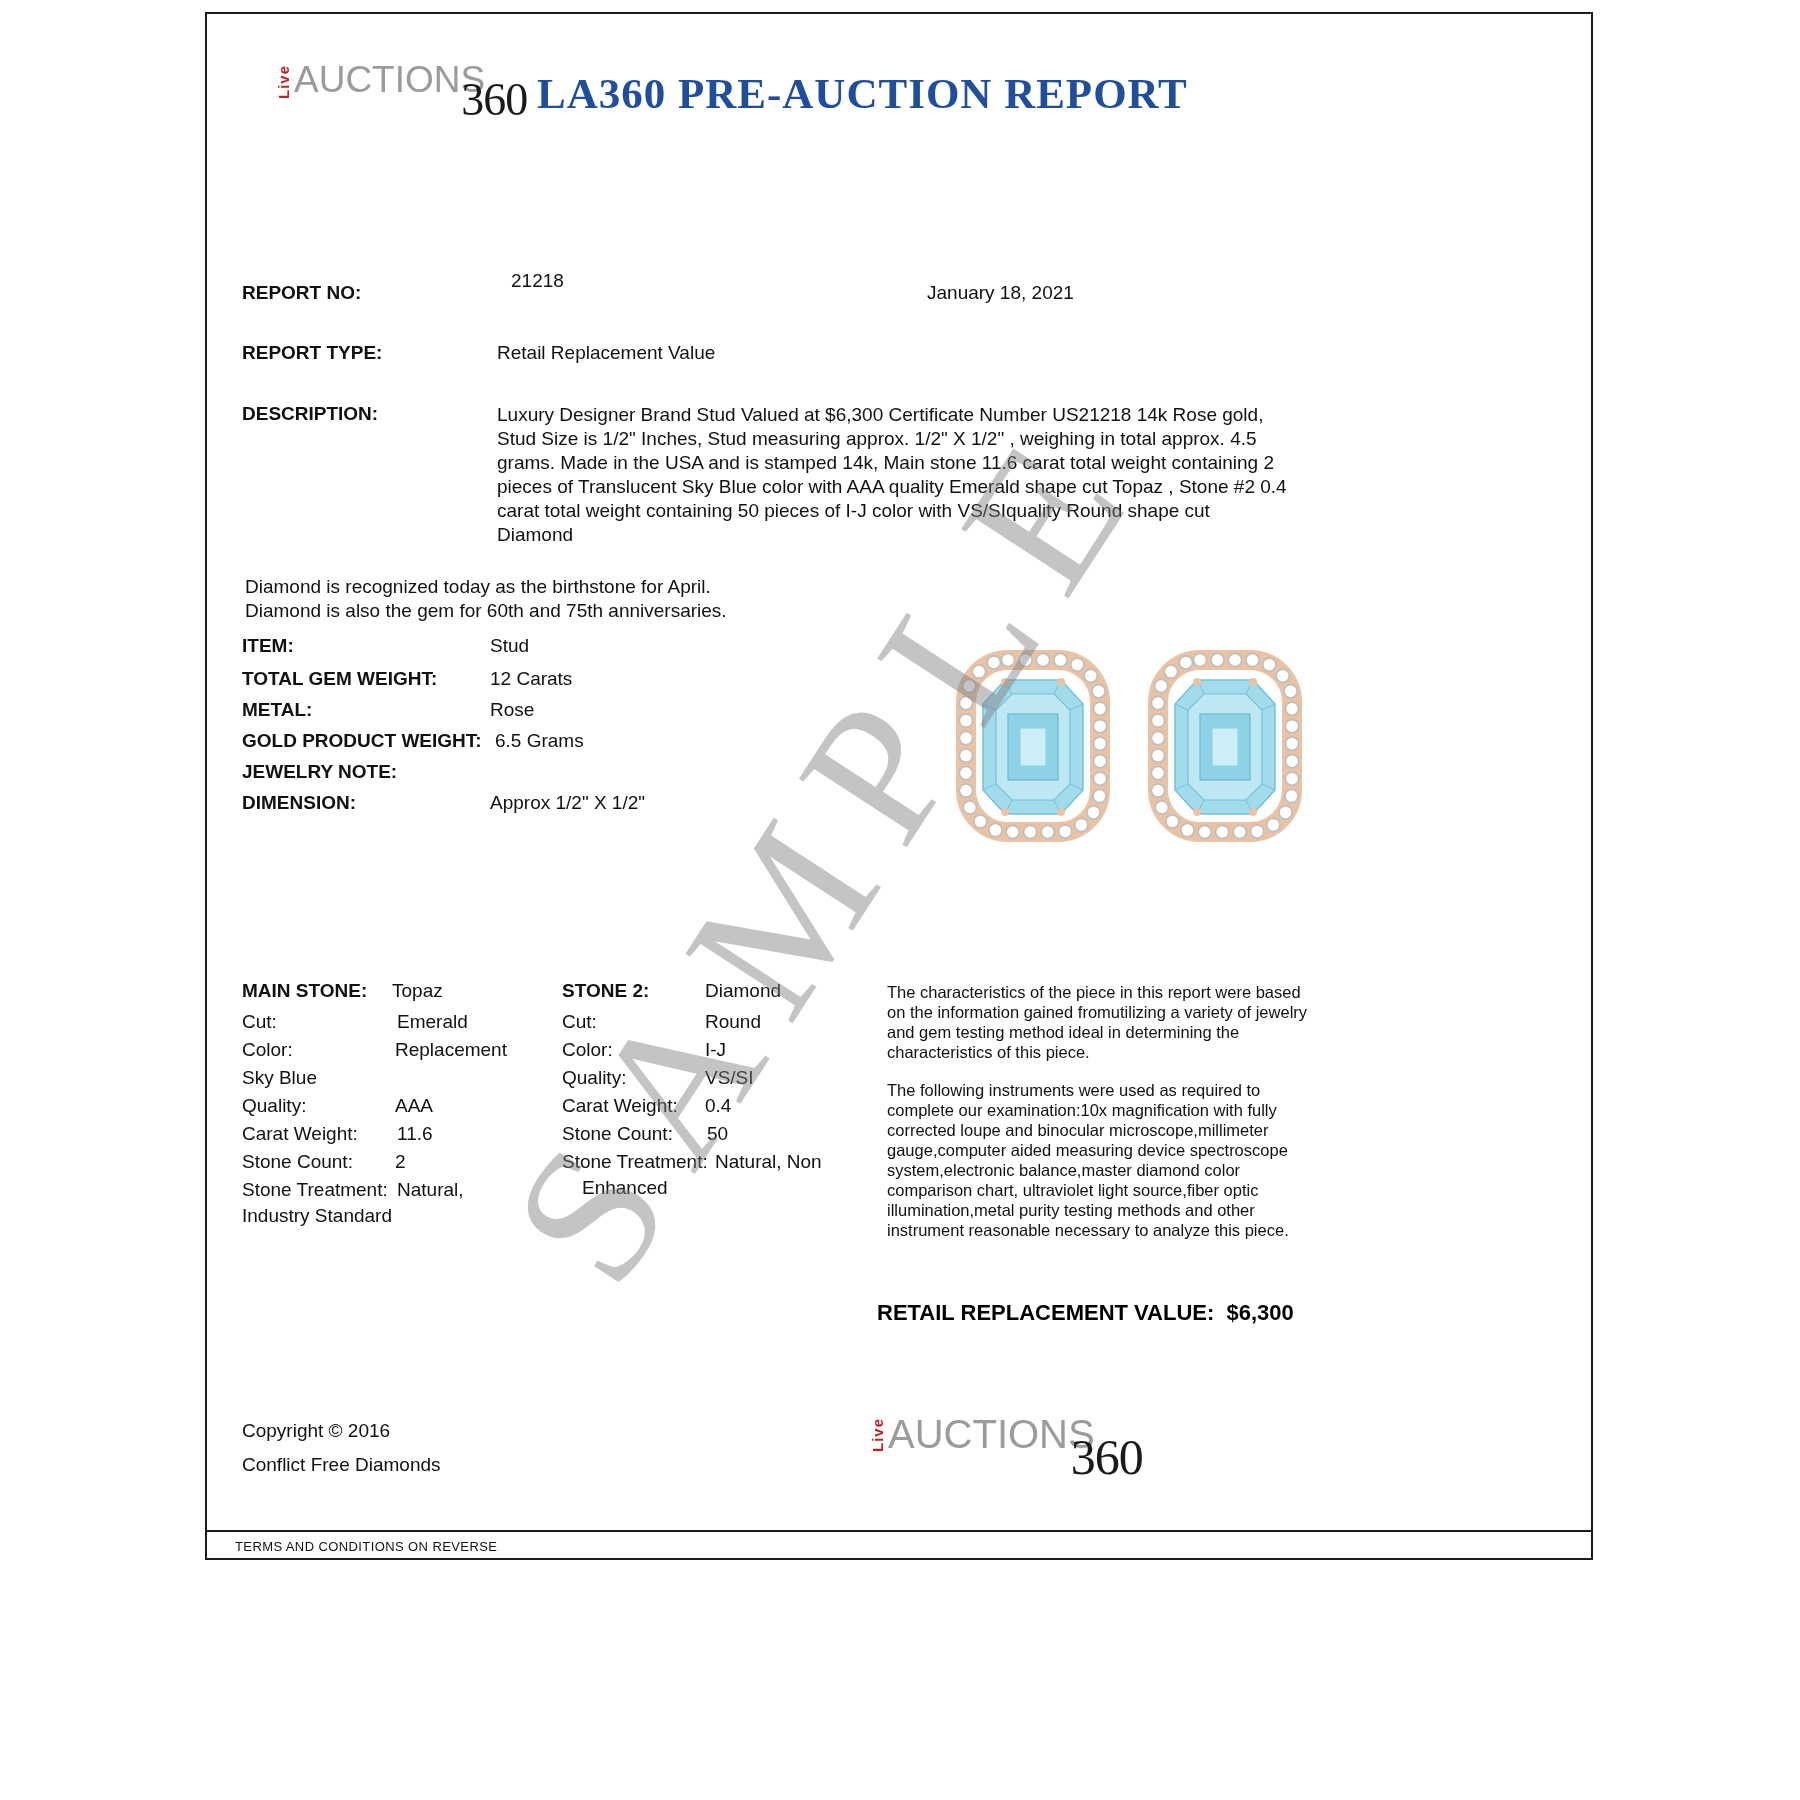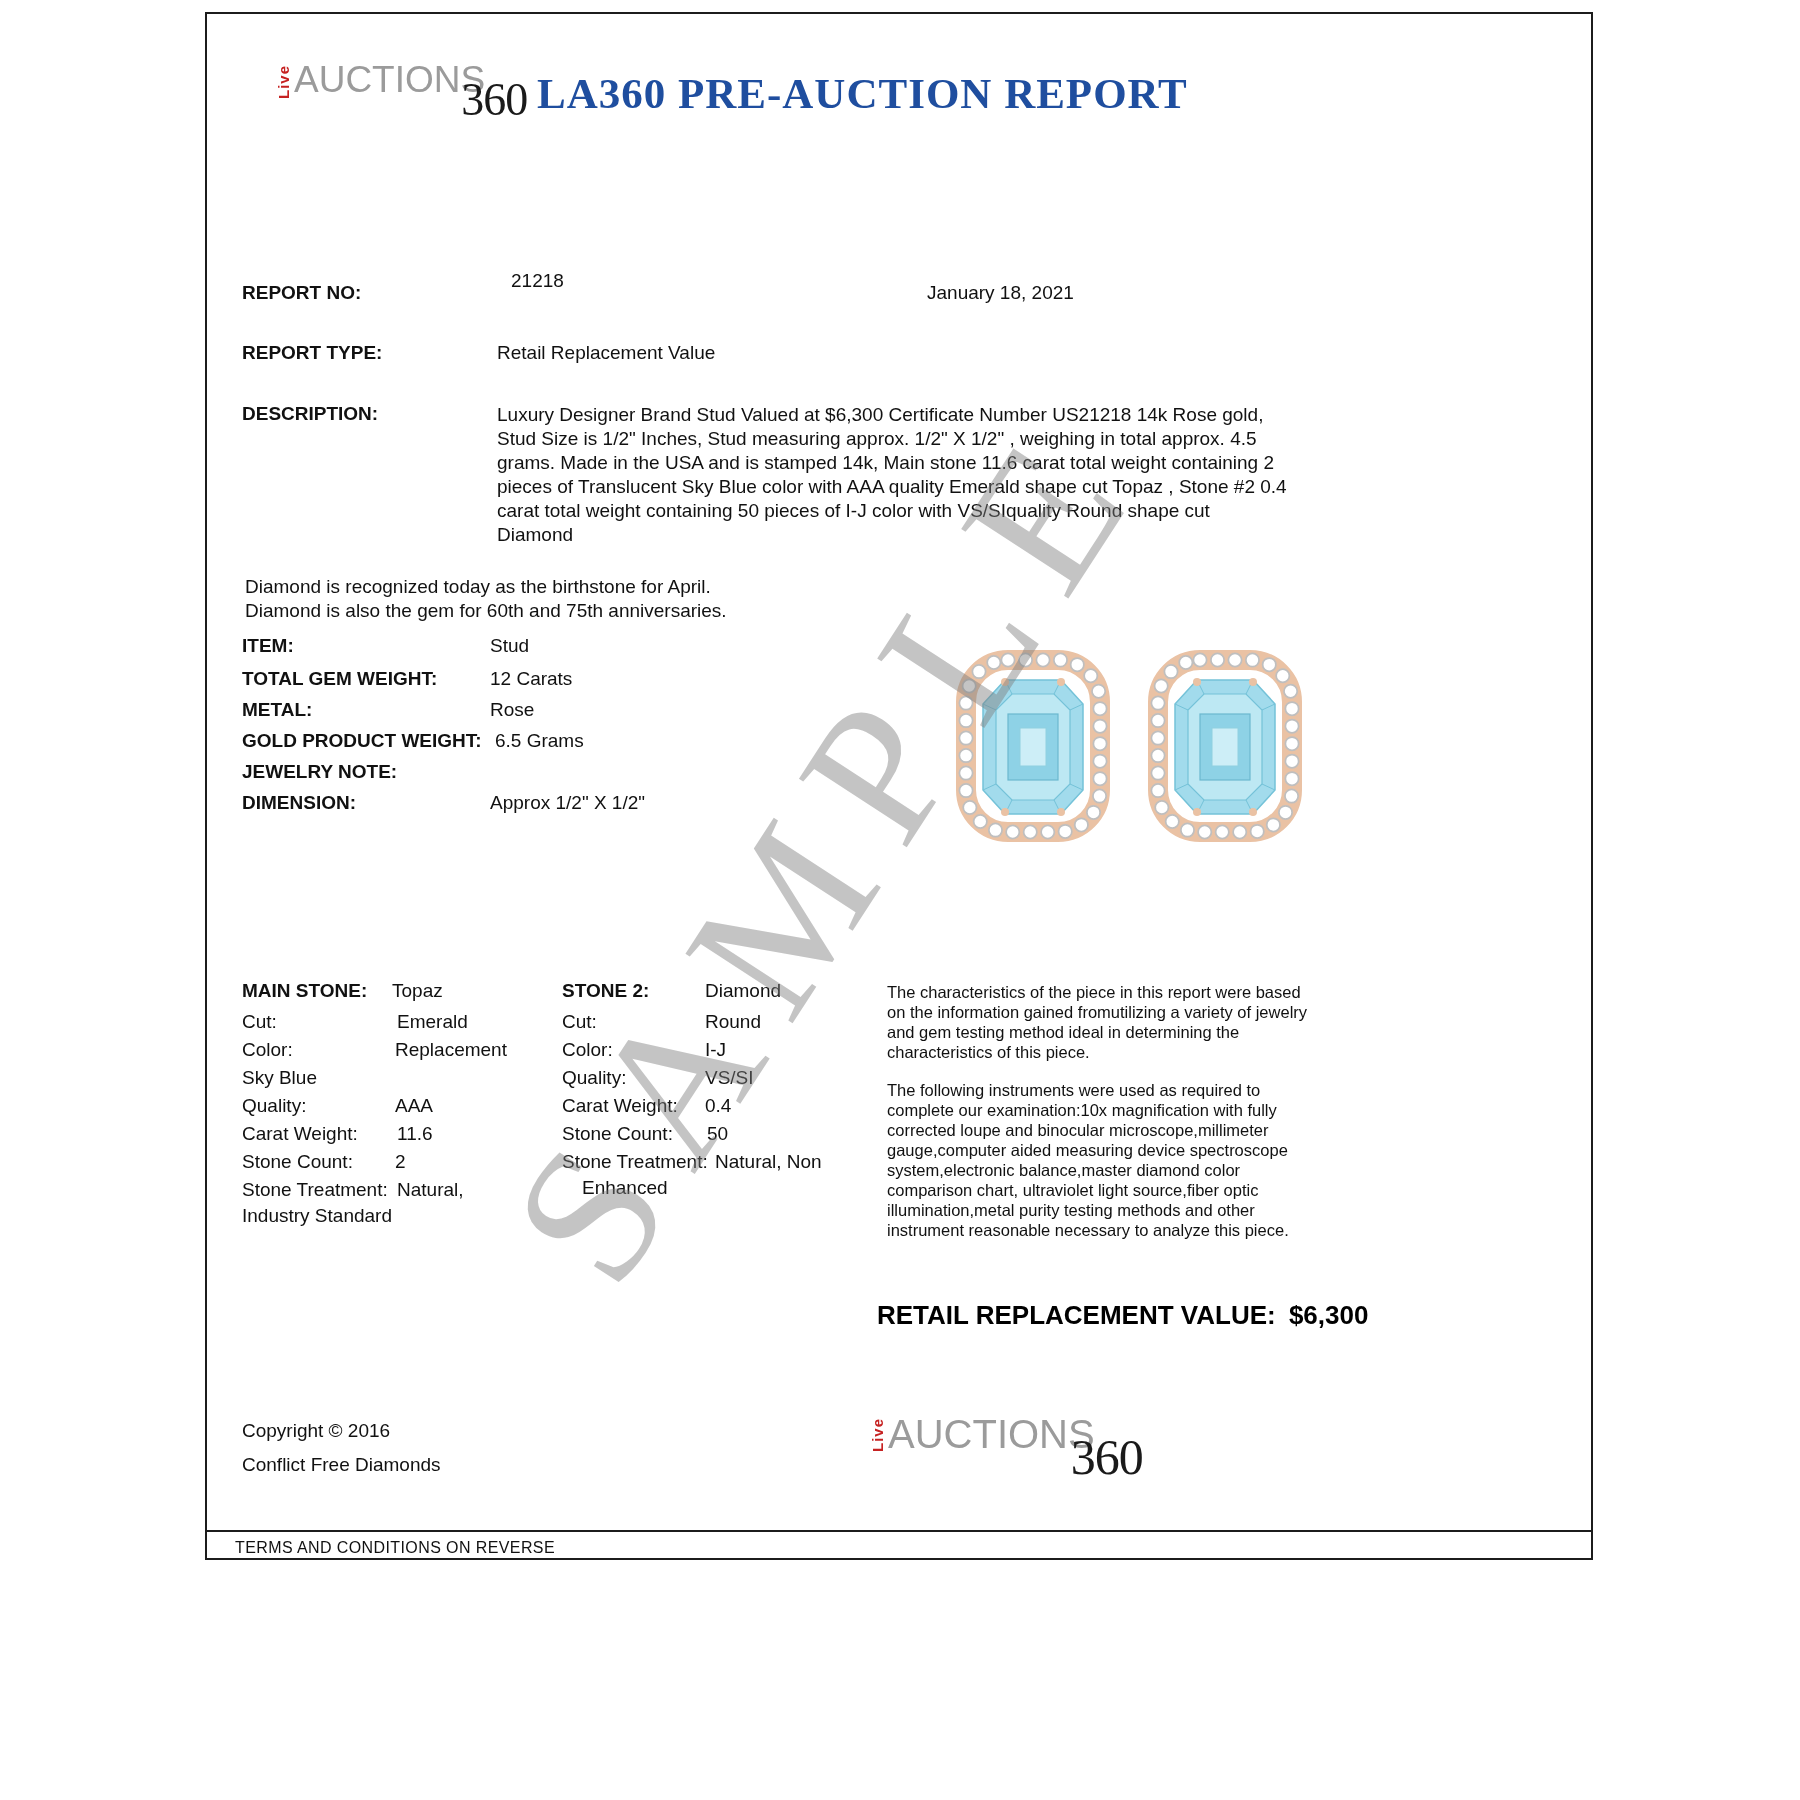--- a/index.html
+++ b/index.html
@@ -39,33 +39,33 @@
   }
   .section-bar {
     left:0; top:178px; width:100%; height:40px; background:#1a5dab;
   }
   .section-bar-text {
     color:#ffffff; font-weight:bold; font-size:21px; line-height:40px;
     padding-left:80px; letter-spacing:0.3px;
   }
   .para { font-size:19px; line-height:24px; color:#111; }
   .right-para { font-size:16.5px; line-height:20px; color:#111; }
-  .retail { font-weight:bold; font-size:26px; color:#000; }
+  .retail { font-weight:bold; font-size:22px; color:#000; }
   .watermark {
     left:130px; top:430px; width:980px; height:810px;
     display:flex; align-items:center; justify-content:center;
     transform:rotate(-57deg);
     font-family:"Liberation Serif", serif; font-size:195px;
     color:rgba(125,125,125,0.45); letter-spacing:0.18em;
     z-index:5; pointer-events:none; white-space:nowrap;
   }
   .footer-strip {
     left:0; top:1516px; width:100%; height:32px; border-top:2px solid #1c1c1c;
   }
-  .footer-terms { font-size:16px; letter-spacing:0.4px; padding:7px 0 0 28px; color:#111; }
+  .footer-terms { font-size:13px; letter-spacing:0.4px; padding:7px 0 0 28px; color:#111; }
 </style>
 </head>
 <body>
 
 <div class="page">
 
   <div class="abs logo" style="left:68px; top:45px;">
     <span class="logo-live">Live</span>
     <span class="logo-auctions">AUCTIONS</span>
     <span class="logo-360">360</span>

